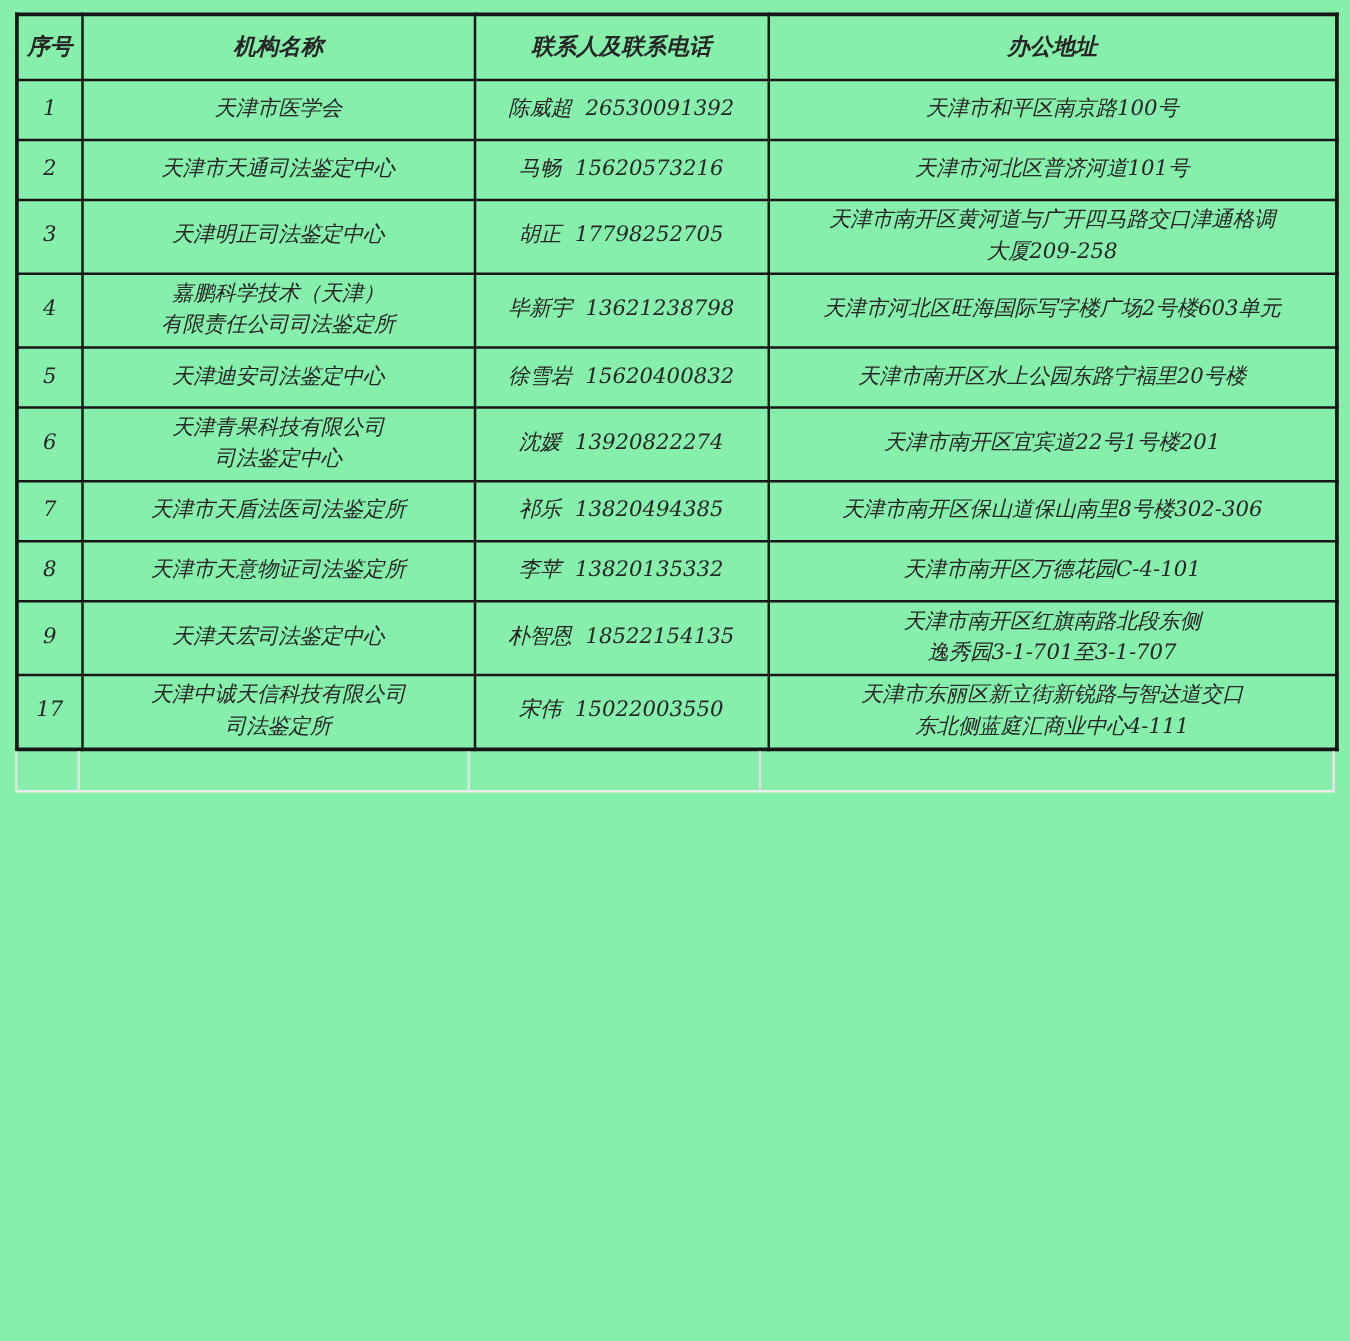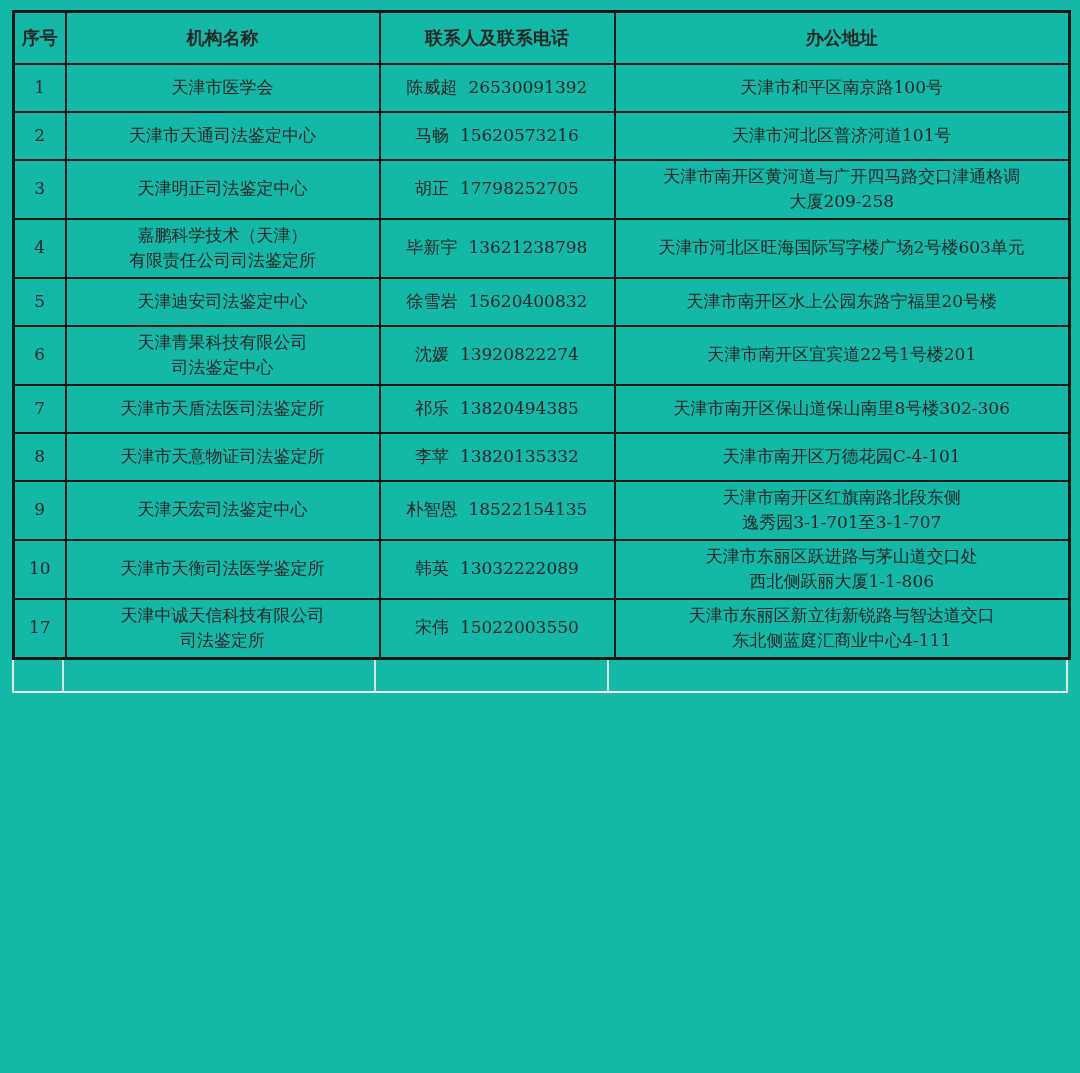--- a/index.html
+++ b/index.html
@@ -3,23 +3,24 @@
 <meta charset="utf-8">
 <style>
   * { margin: 0; padding: 0; box-sizing: border-box; }
   html, body {
     background: #ffffff;
     font-family: "DejaVu Serif", "Liberation Serif", serif;
   }
   .page {
     width: 1080px;
     height: 1073px;
-    background: #14b8a6;
+    background: #86efac;
     padding: 10px 12px 0 12px;
     overflow: hidden;
+    font-style: italic;
   }
   table.reg-table {
     width: 1056px;
     border-collapse: collapse;
     table-layout: fixed;
     border: 3px solid #171717;
   }
   table.reg-table th,
   table.reg-table td {
     border: 2px solid #171717;
@@ -138,27 +139,20 @@
   </tr>
 
   <tr>
     <td>9</td>
     <td>天津天宏司法鉴定中心</td>
     <td>朴智恩  18522154135</td>
     <td>天津市南开区红旗南路北段东侧
 逸秀园3-1-701至3-1-707</td>
   </tr>
 
-  <tr>
-    <td>10</td>
-    <td>天津市天衡司法医学鉴定所</td>
-    <td>韩英  13032222089</td>
-    <td>天津市东丽区跃进路与茅山道交口处
-西北侧跃丽大厦1-1-806</td>
-  </tr>
 
 
 
 
 
 
 
   <tr>
     <td>17</td>
     <td>天津中诚天信科技有限公司

